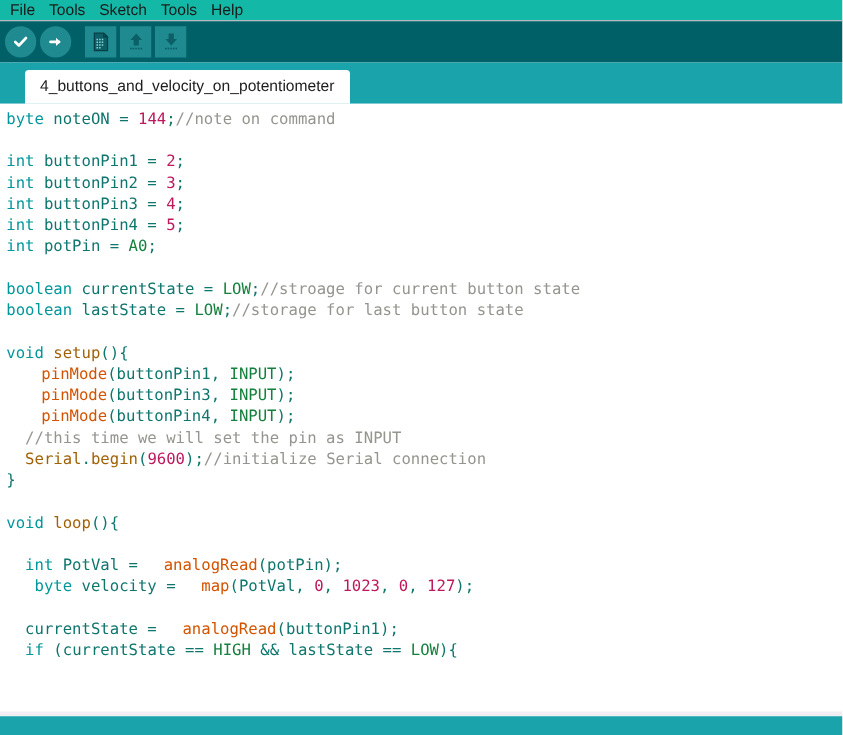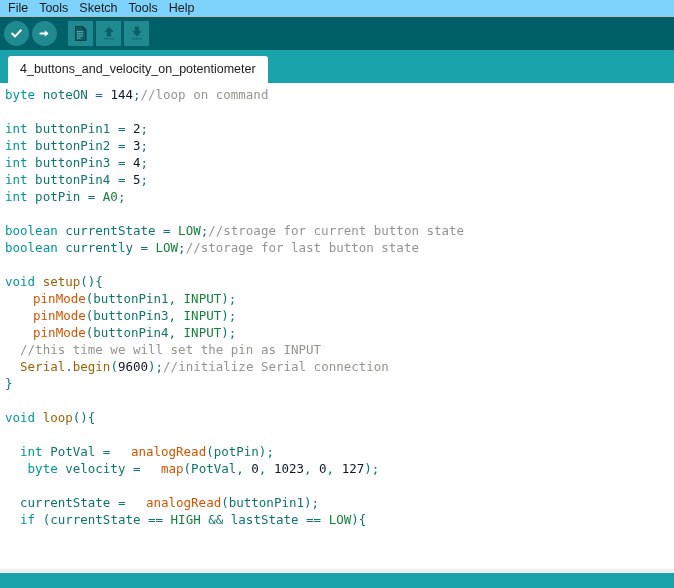--- a/index.html
+++ b/index.html
@@ -10,21 +10,21 @@
   body {
     width: 674px;
     height: 588px;
     overflow: hidden;
     font-family: "Liberation Sans", sans-serif;
   }
 
   
   #menubar {
     height: 17px;
-    background: #7dd3fc;
+    background: #14b8a6;
     display: flex;
     align-items: center;
     padding-left: 3px;
     box-sizing: border-box;
     border-bottom: 1px solid #b9b9c4;
   }
   .menu-item {
     font-size: 12.5px;
     color: #1a1a1a;
     padding: 0 6px 0 5px;
@@ -65,21 +65,21 @@
   }
   .tb-gap { width: 8px; flex: none; }
   .tb-round svg, .tb-square svg { display: block; }
 
   
   #tabbar {
     height: 33px;
     background: #1ba3ab;
     display: flex;
     align-items: flex-end;
-    padding-left: 8px;
+    padding-left: 20px;
     box-sizing: border-box;
   }
   #tab-active {
     background: #ffffff;
     color: #1c1c1c;
     font-size: 12.5px;
     height: 27px;
     line-height: 27px;
     padding: 0 12px 0 12px;
     border-radius: 3px 3px 0 0;
@@ -103,21 +103,21 @@
     height: 17px;
     white-space: pre;
     padding-left: 5px;
     color: #1c1c1c;
   }
   .tk-kw      { color: #00979c; }   
   .tk-fn      { color: #d35400; margin-left: 13px; }   
   .tk-fn2     { color: #a16207; }   
   .tk-const   { color: #15803d; }   
   .tk-com     { color: #95958f; }   
-  .tk-num     { color: #0f172a; }
+  .tk-num     { color: #be185d; }
   .tk-plain   { color: #0f766e; }
 
   
   #statusgap {
     height: 4px;
     background: #f0eef2;
   }
   #statusbar {
     height: 15px;
     background: #1ba3ab;
@@ -190,30 +190,30 @@
       </g>
     </svg>
   </div>
 </div>
 
 <div id="tabbar">
   <div id="tab-active">4_buttons_and_velocity_on_potentiometer</div>
 </div>
 
 <div id="editor">
-    <div class="code-line"><span class="tk-kw">byte</span><span class="tk-plain"> noteON = </span><span class="tk-num">144</span><span class="tk-plain">;</span><span class="tk-com">//loop on command</span></div>
+    <div class="code-line"><span class="tk-kw">byte</span><span class="tk-plain"> noteON = </span><span class="tk-num">144</span><span class="tk-plain">;</span><span class="tk-com">//note on command</span></div>
     <div class="code-line">&nbsp;</div>
     <div class="code-line"><span class="tk-kw">int</span><span class="tk-plain"> buttonPin1 = </span><span class="tk-num">2</span><span class="tk-plain">;</span></div>
     <div class="code-line"><span class="tk-kw">int</span><span class="tk-plain"> buttonPin2 = </span><span class="tk-num">3</span><span class="tk-plain">;</span></div>
     <div class="code-line"><span class="tk-kw">int</span><span class="tk-plain"> buttonPin3 = </span><span class="tk-num">4</span><span class="tk-plain">;</span></div>
     <div class="code-line"><span class="tk-kw">int</span><span class="tk-plain"> buttonPin4 = </span><span class="tk-num">5</span><span class="tk-plain">;</span></div>
     <div class="code-line"><span class="tk-kw">int</span><span class="tk-plain"> potPin = </span><span class="tk-const">A0</span><span class="tk-plain">;</span></div>
     <div class="code-line">&nbsp;</div>
     <div class="code-line"><span class="tk-kw">boolean</span><span class="tk-plain"> currentState = </span><span class="tk-const">LOW</span><span class="tk-plain">;</span><span class="tk-com">//stroage for current button state</span></div>
-    <div class="code-line"><span class="tk-kw">boolean</span><span class="tk-plain"> currently = </span><span class="tk-const">LOW</span><span class="tk-plain">;</span><span class="tk-com">//storage for last button state</span></div>
+    <div class="code-line"><span class="tk-kw">boolean</span><span class="tk-plain"> lastState = </span><span class="tk-const">LOW</span><span class="tk-plain">;</span><span class="tk-com">//storage for last button state</span></div>
     <div class="code-line">&nbsp;</div>
     <div class="code-line"><span class="tk-kw">void</span><span class="tk-plain"> </span><span class="tk-fn2">setup</span><span class="tk-plain">(){</span></div>
     <div class="code-line"><span class="tk-plain">  </span><span class="tk-fn">pinMode</span><span class="tk-plain">(buttonPin1, </span><span class="tk-const">INPUT</span><span class="tk-plain">);</span></div>
     <div class="code-line"><span class="tk-plain">  </span><span class="tk-fn">pinMode</span><span class="tk-plain">(buttonPin3, </span><span class="tk-const">INPUT</span><span class="tk-plain">);</span></div>
     <div class="code-line"><span class="tk-plain">  </span><span class="tk-fn">pinMode</span><span class="tk-plain">(buttonPin4, </span><span class="tk-const">INPUT</span><span class="tk-plain">);</span></div>
     <div class="code-line"><span class="tk-plain">  </span><span class="tk-com">//this time we will set the pin as INPUT</span></div>
     <div class="code-line"><span class="tk-plain">  </span><span class="tk-fn2">Serial</span><span class="tk-plain">.</span><span class="tk-fn2">begin</span><span class="tk-plain">(</span><span class="tk-num">9600</span><span class="tk-plain">);</span><span class="tk-com">//initialize Serial connection</span></div>
     <div class="code-line"><span class="tk-plain">}</span></div>
     <div class="code-line">&nbsp;</div>
     <div class="code-line"><span class="tk-kw">void</span><span class="tk-plain"> </span><span class="tk-fn2">loop</span><span class="tk-plain">(){</span></div>

